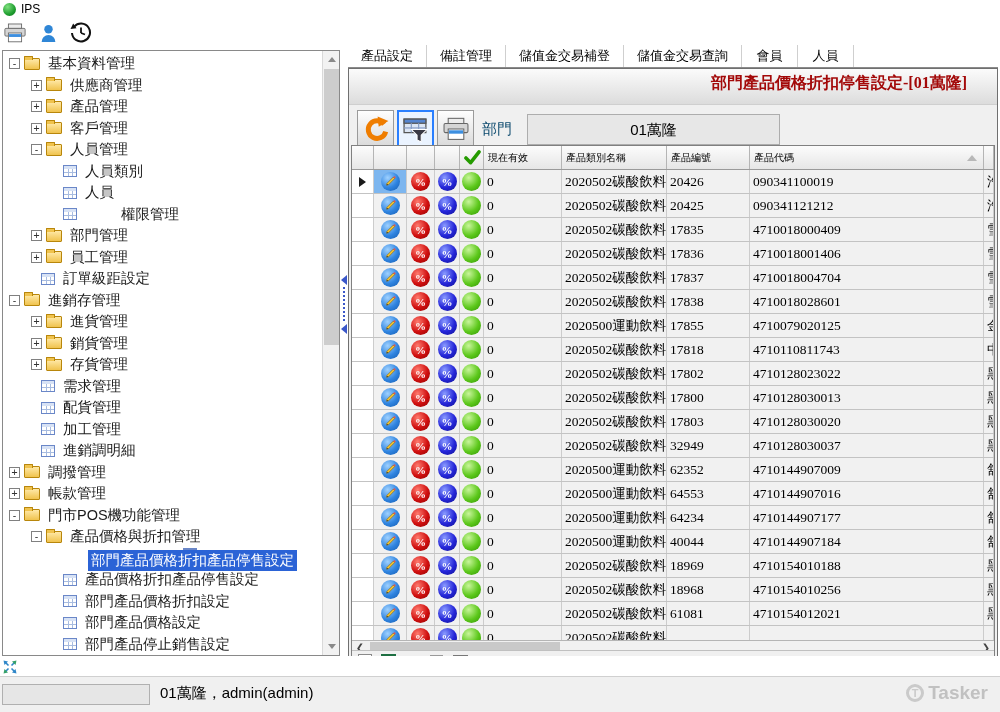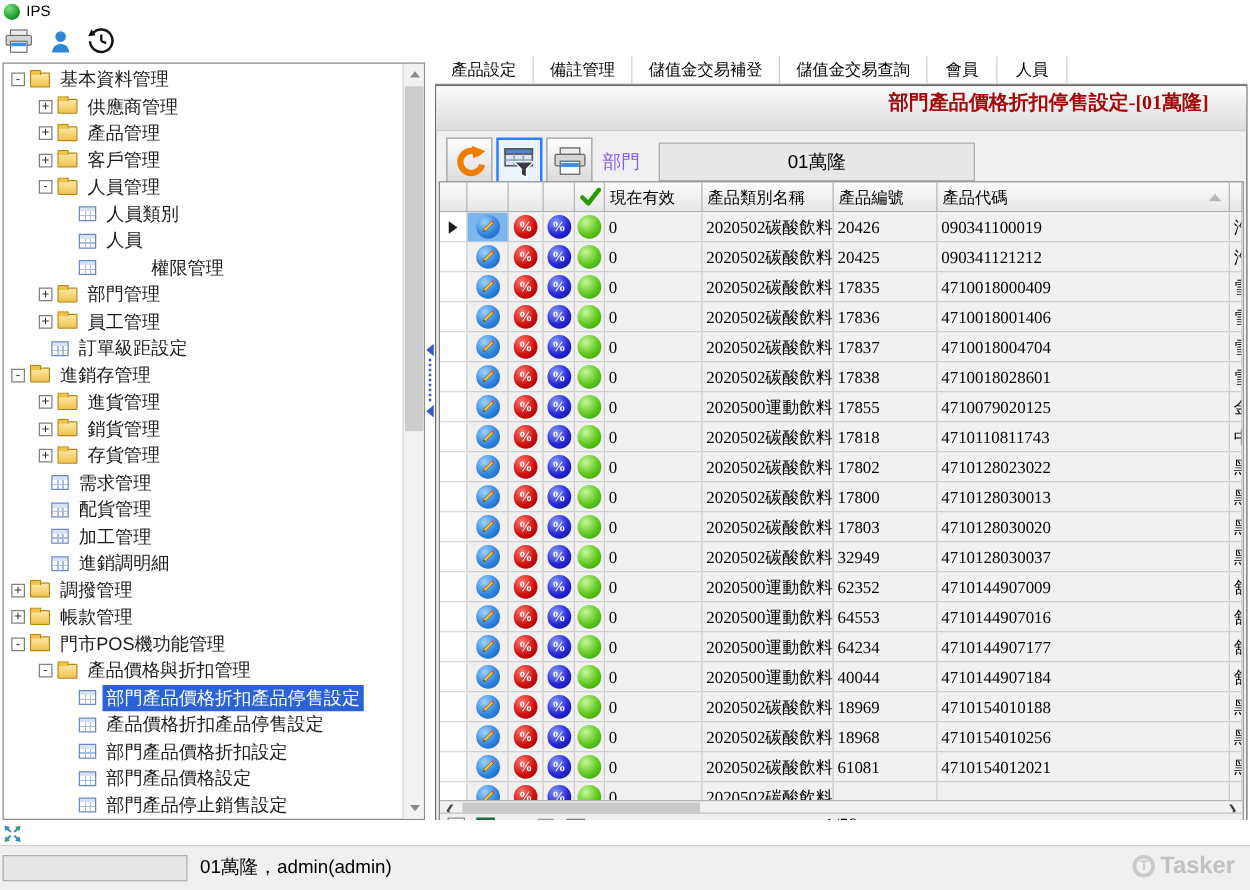--- a/index.html
+++ b/index.html
@@ -43,27 +43,27 @@
   
   .right-panel { position:absolute; left:348px; top:45px; width:650px; height:631px; }
   .tabstrip { height:23px; display:flex; border-bottom:1px solid #8a8a8a; background:#fff; }
   .tab { display:flex; align-items:center; justify-content:center; padding:0 13px; min-width:56px; font-size:13px; color:#000; border-right:1px solid #cfcfcf; cursor:default; }
   .tab.active { border:1px solid #8a8a8a; border-bottom:1px solid #fff; margin-bottom:-1px; background:#fff; }
   .content { position:absolute; left:0; top:23px; right:0; bottom:0; border:1px solid #6f6f6f; background:#f0f0f0; }
   .panel-title { height:36px; line-height:27px; background:linear-gradient(#fbfbfb,#dcdcdc); border-bottom:1px solid #cfcfcf; text-align:right; padding-right:30px; color:#a30909; font-weight:bold; font-size:16px; font-family:"Liberation Serif", serif; }
   .panel-toolbar { position:relative; height:49px; }
   .t-btn { position:absolute; top:5px; width:37px; height:38px; border:1px solid #9a9a9a; background:linear-gradient(#fefefe,#d9d9d9); display:flex; align-items:center; justify-content:center; cursor:default; }
   .t-btn.selected { border:2px solid #2a7fff; background:#eaf3ff; }
-  .dept-label { position:absolute; left:133px; top:15px; font-size:15px; color:#8b5cf6; }
+  .dept-label { position:absolute; left:133px; top:15px; font-size:15px; color:#0c4a6e; }
   .dept-combo { position:absolute; left:178px; top:9px; width:253px; height:31px; background:#e7e7e7; border:1px solid #adadad; text-align:center; line-height:29px; font-size:15px; color:#000; cursor:default; }
 
   
   .grid { position:absolute; left:2px; top:76px; right:2px; bottom:2px; border:1px solid #808080; background:#fff; overflow:hidden; }
   .gcols { display:grid; grid-template-columns:22px 33px 28px 25px 24px 78px 105px 83px 234px 1fr; }
-  .ghead { height:24px; background:linear-gradient(#fcfcfc,#e6e6e6); border-bottom:1px solid #9a9a9a; font-family:"Liberation Serif", serif; font-size:13px; }
+  .ghead { height:24px; background:linear-gradient(#fcfcfc,#e6e6e6); border-bottom:1px solid #9a9a9a; font-family:"Liberation Serif", serif; font-size:10px; }
   .ghead .hc { border-right:1px solid #b5b5b5; display:flex; align-items:center; padding-left:4px; position:relative; }
   .gbody { position:absolute; left:0; top:24px; right:0; height:470px; overflow:hidden; background:#fff; }
   .grow { height:24px; border-bottom:1px solid #c3c3c3; background:#f1f1f1; }
   .grow .c { border-right:1px solid #cccccc; display:flex; align-items:center; overflow:hidden; }
   .c-ind { background:#ffffff; justify-content:center; }
   .ind-arrow { display:none; width:0; height:0; border-top:5px solid transparent; border-bottom:5px solid transparent; border-left:7px solid #1a1a1a; }
   .grow.current .ind-arrow { display:block; }
   .grow.current .c-edit { background:#7db6ef; }
   .c-icon { justify-content:center; }
   .t { font-family:"Liberation Serif", serif; font-size:13.5px; color:#000; padding-left:3px; white-space:nowrap; }
@@ -243,21 +243,21 @@
         <div class="tree-item" style="padding-left: 6px;">
     <span class="tw-expander">-</span>
     <span class="tw-icon icon-folder"></span>
     <span class="tw-label">門市POS機功能管理</span>
   </div>
         <div class="tree-item" style="padding-left: 28px;">
     <span class="tw-expander">-</span>
     <span class="tw-icon icon-folder"></span>
     <span class="tw-label">產品價格與折扣管理</span>
   </div>
-        <div class="tree-item selected" style="padding-left: 60px;">
+        <div class="tree-item selected" style="padding-left: 60px; flex-direction: column;">
 
     <span class="tw-icon icon-grid"></span>
     <span class="tw-label">部門產品價格折扣產品停售設定</span>
   </div>
         <div class="tree-item" style="padding-left: 60px;">
 
     <span class="tw-icon icon-grid"></span>
     <span class="tw-label">產品價格折扣產品停售設定</span>
   </div>
         <div class="tree-item" style="padding-left: 60px;">

